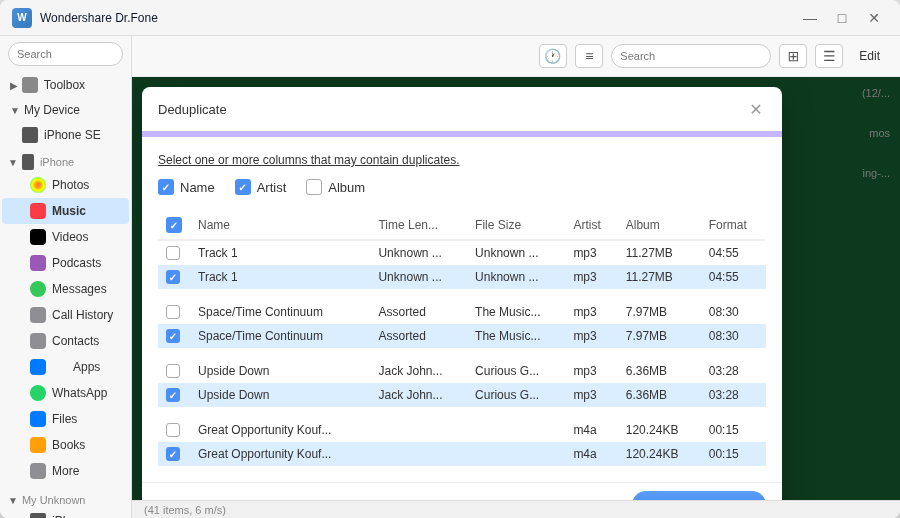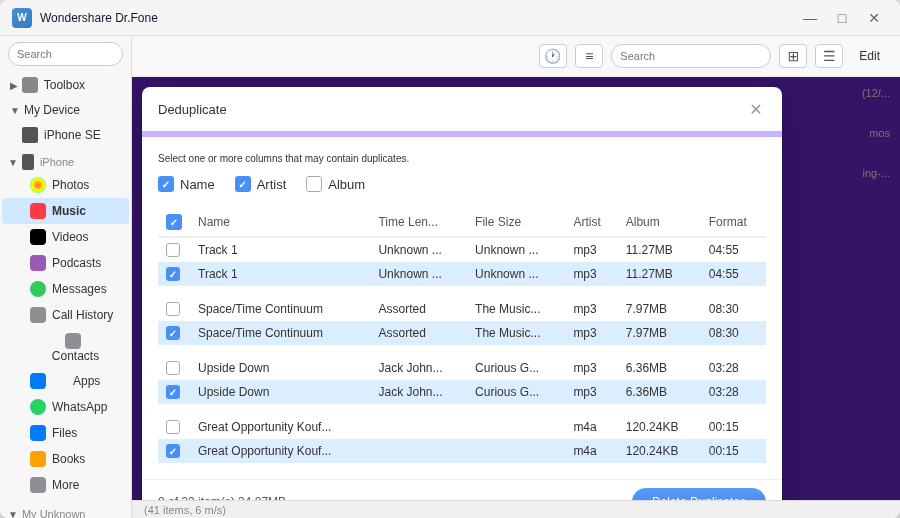--- a/index.html
+++ b/index.html
@@ -53,21 +53,21 @@
     .toolbar-search { width: 160px; height: 24px; border: 1px solid #ccc; border-radius: 12px; padding: 0 8px; font-size: 11px; background: white; }
     .toolbar-edit { font-size: 12px; color: #333; padding: 4px 8px; cursor: pointer; }
 
     
     .modal-overlay { position: absolute; top: 0; left: 0; right: 0; bottom: 0; background: rgba(0,0,0,0.3); display: flex; align-items: flex-start; justify-content: flex-start; padding: 0; z-index: 100; }
     .modal { background: white; border-radius: 8px; box-shadow: 0 8px 32px rgba(0,0,0,0.3); width: 640px; margin: 20px auto; position: relative; display: flex; flex-direction: column; max-height: 480px; }
     .modal-titlebar { padding: 12px 16px; border-bottom: 6px solid #c4b5fd; display: flex; align-items: center; justify-content: space-between; }
     .modal-title { font-size: 13px; color: #333; font-weight: 500; }
     .modal-close { width: 20px; height: 20px; border: none; background: none; cursor: pointer; color: #999; font-size: 16px; display: flex; align-items: center; justify-content: center; }
     .modal-content { padding: 16px; overflow-y: auto; flex: 1; }
-    .modal-heading { font-size: 10px; color: #333; margin-bottom: 12px; }
+    .modal-heading { font-size: 12px; color: #333; margin-bottom: 12px; text-decoration: underline; }
     .column-filters { display: flex; gap: 20px; margin-bottom: 16px; }
     .filter-item { display: flex; align-items: center; gap: 6px; cursor: pointer; }
     .filter-checkbox { width: 16px; height: 16px; border-radius: 3px; display: flex; align-items: center; justify-content: center; }
     .filter-checkbox.checked { background: #4a8ff5; border: none; }
     .filter-checkbox.unchecked { background: white; border: 1.5px solid #aaa; }
     .filter-label { font-size: 13px; color: #333; }
 
     
     .dedup-table { width: 100%; border-collapse: collapse; font-size: 12px; }
     .dedup-table thead tr { border-bottom: 2px solid #eee; }
@@ -148,21 +148,21 @@
         <span class="sidebar-label">Podcasts</span>
       </div>
       <div class="sidebar-item" style="padding-left:28px;">
         <div class="sidebar-icon icon-messages"></div>
         <span class="sidebar-label">Messages</span>
       </div>
       <div class="sidebar-item" style="padding-left:28px;">
         <div class="sidebar-icon icon-callhistory"></div>
         <span class="sidebar-label">Call History</span>
       </div>
-      <div class="sidebar-item" style="padding-left:28px;flex-direction:column;">
+      <div class="sidebar-item" style="padding-left:28px;">
         <div class="sidebar-icon icon-contacts"></div>
         <span class="sidebar-label">Contacts</span>
       </div>
       <div class="sidebar-item" style="padding-left:28px;gap:21px;">
         <div class="sidebar-icon icon-apps"></div>
         <span class="sidebar-label">Apps</span>
       </div>
       <div class="sidebar-item" style="padding-left:28px;">
         <div class="sidebar-icon icon-whatsapp"></div>
         <span class="sidebar-label">WhatsApp</span>
@@ -195,21 +195,21 @@
 
       <div class="right-toolbar">
         <button class="toolbar-btn">🕐</button>
         <button class="toolbar-btn">≡</button>
         <input type="text" class="toolbar-search" placeholder="Search" style="">
         <button class="toolbar-btn">⊞</button>
         <button class="toolbar-btn">☰</button>
         <span class="toolbar-edit">Edit</span>
       </div>
 
-      <div style="flex:1; position:relative; overflow:hidden; background:#4c1d95;">
+      <div style="flex:1; position:relative; overflow:hidden; background:#14532d;">
 
         <div style="position:absolute; top:10px; right:10px; font-size:11px; color:#aaa;">(12/...</div>
         <div style="position:absolute; top:50px; right:10px; font-size:11px; color:#aaa;">mos</div>
         <div style="position:absolute; top:90px; right:10px; font-size:11px; color:#aaa;">ing-...</div>
 
         <div class="modal-overlay">
           <div class="modal" style="margin: 10px 10px;">
 
             <div class="modal-titlebar">
               <span class="modal-title">Deduplicate</span>

